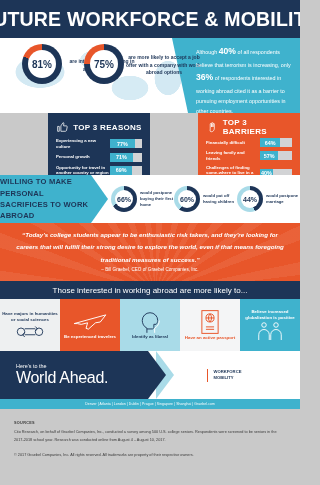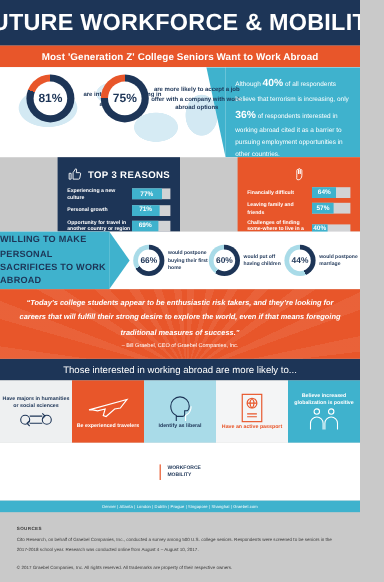--- a/index.html
+++ b/index.html
@@ -179,23 +179,20 @@
   .sources .cr { font-size:3.8px; color:#3b3b3b; margin-top:9px; }
 </style>
 </head>
 <body>
 
 <div class="page">
 
   <div class="hdr-title">
     <h1>FUTURE WORKFORCE &amp; MOBILITY</h1>
   </div>
-  <div class="hdr-sub">
-    <span>Most 'Generation Z' College Seniors Want to Work Abroad</span>
-  </div>
 
   <div class="donut-band">
     <div class="map-bg"></div>
     <div class="blue-panel"></div>
 
     <div class="donut-wrap d1">
       <div class="donut" id="donut1" style="background: conic-gradient(rgb(29, 53, 87) 0deg, rgb(29, 53, 87) 291.6deg, rgb(232, 86, 42) 291.6deg, rgb(232, 86, 42) 360deg);">
         <span>81%</span>
       </div>
       <div class="donut-cap">are interested in working in another country</div>
@@ -246,20 +243,21 @@
           </div>
         </div>
       </div>
     </div>
 
     <div class="rb-col barriers">
       <div class="rb-head">
         <svg width="13" height="13" viewBox="0 0 24 24" fill="none" stroke="#ffffff" stroke-width="1.4">
           <path d="M8 11V5.5a1.3 1.3 0 012.6 0V11V4a1.3 1.3 0 012.6 0v7V5.5a1.3 1.3 0 012.6 0V13c0 4-2.2 7-5.6 7S8 17.5 8 14v-3z"></path>
         </svg>
+        <span class="ttl">TOP 3 BARRIERS</span>
       </div>
       <div class="rb-row">
         <div class="rb-lab">Financially difficult</div>
         <div class="bar-track">
           <div class="bar-fill" style="width: 64%;">
             <span>64%</span>
           </div>
         </div>
       </div>
       <div class="rb-row">
@@ -350,20 +348,26 @@
       <div class="cap">Believe increased globalization is positive</div>
       <svg width="30" height="20" viewBox="0 0 40 26" fill="none" stroke="#ffffff" stroke-width="1.2">
         <circle cx="12" cy="5" r="3"></circle>
           <circle cx="28" cy="5" r="3"></circle>
         <path d="M5 25v-7a7 7 0 0114 0v7M21 25v-7a7 7 0 0114 0v7"></path>
       </svg>
     </div>
   </div>
 
   <div class="brand">
+    <div class="brand-left">
+      <div>
+        <div class="hdrs">Here's to the</div>
+        <div class="wa">World Ahead.</div>
+      </div>
+    </div>
     <div class="brand-right">
       <div class="g-div"></div>
       <div>
         <div class="g-sub">WORKFORCE</div>
         <div class="g-sub">MOBILITY</div>
       </div>
     </div>
   </div>
 
   <div class="cities">

